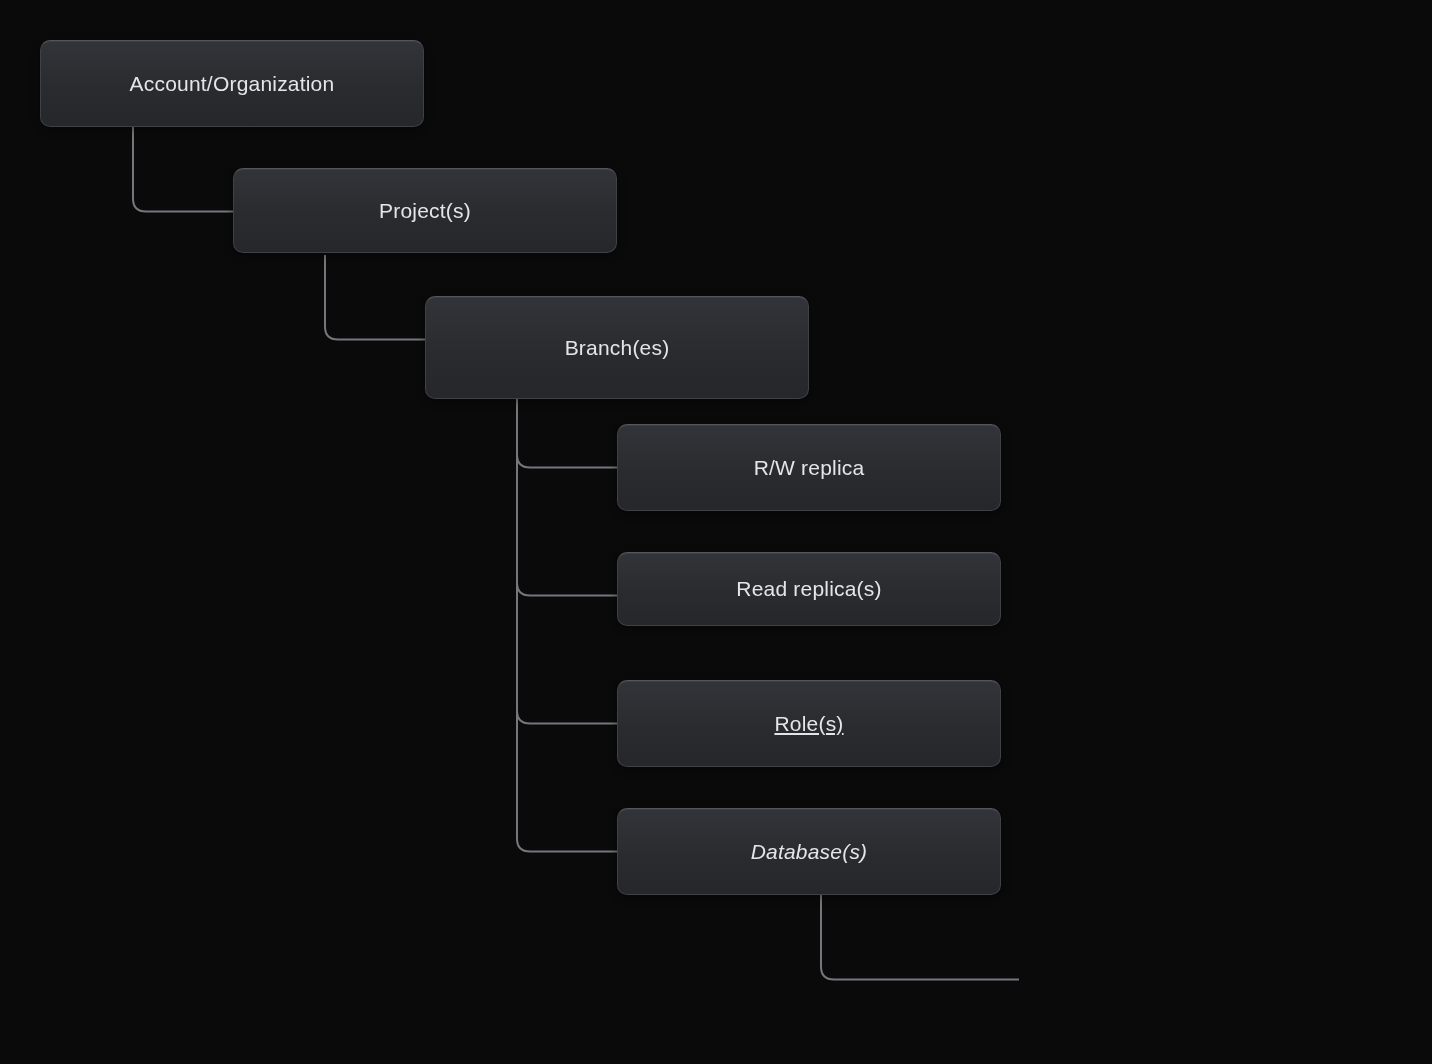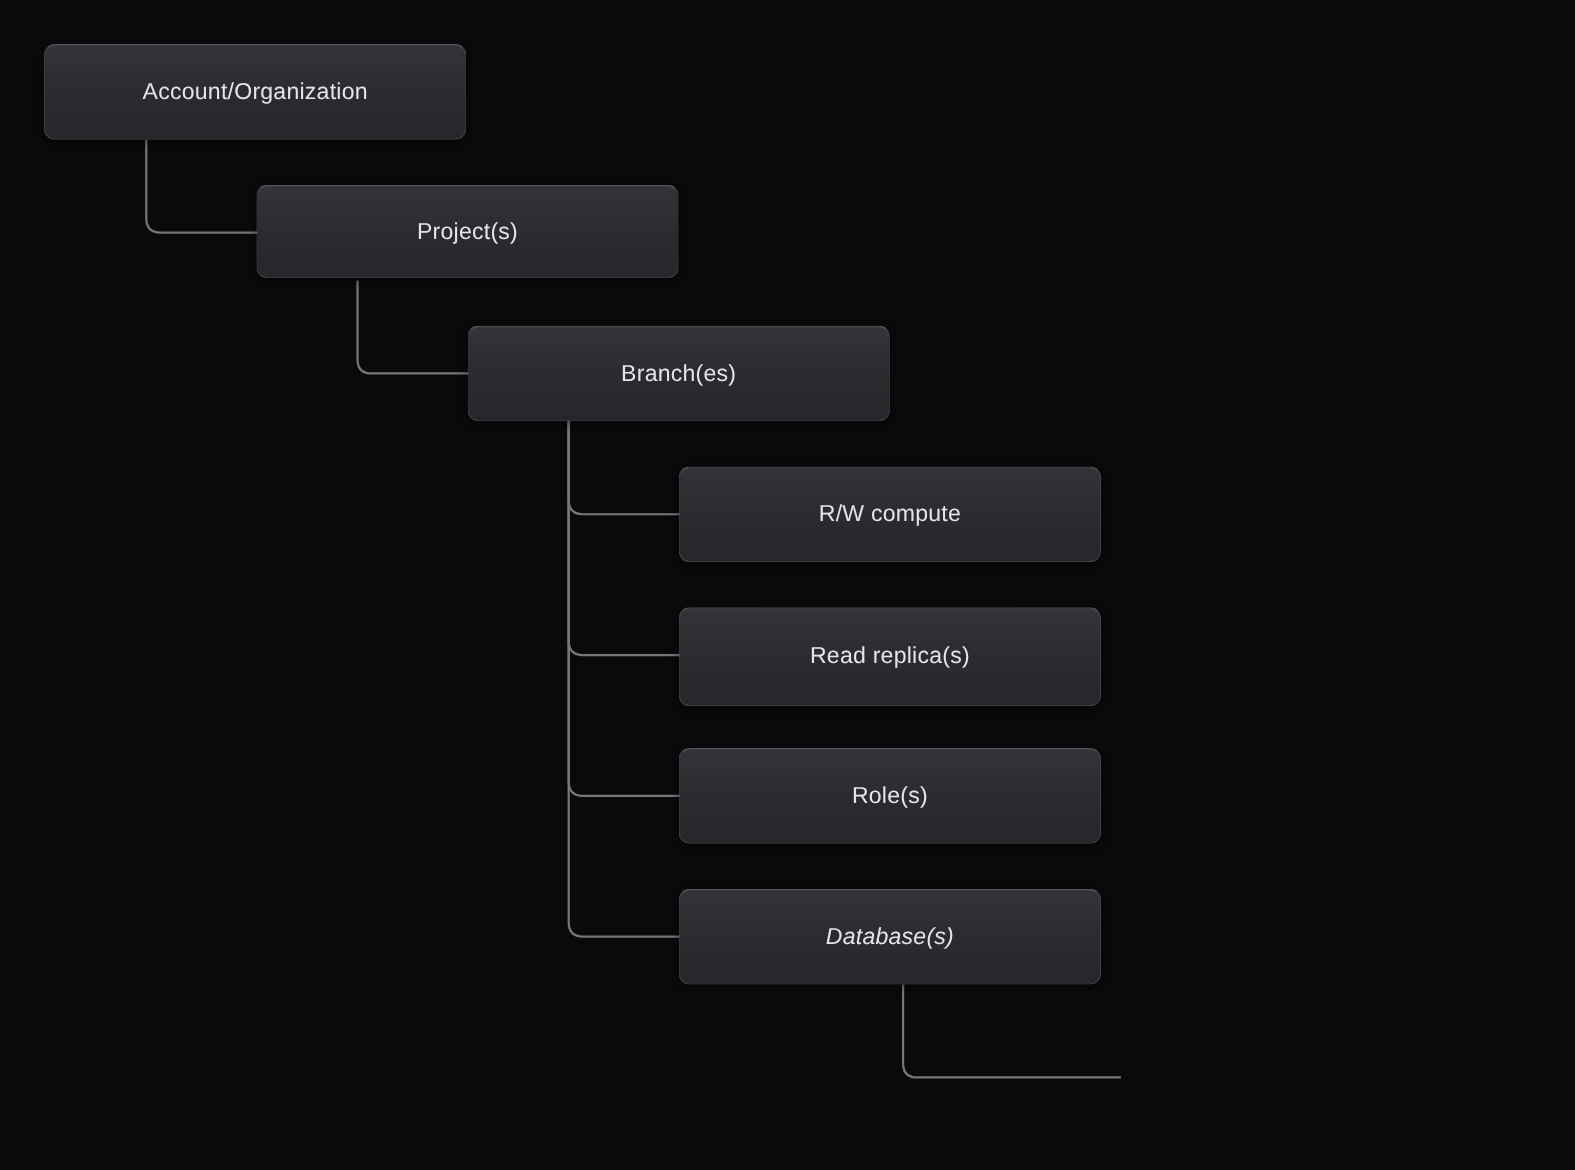--- a/index.html
+++ b/index.html
@@ -54,28 +54,28 @@
       <path d="M 505 383 L 505 710.5 Q 505 723.5 518 723.5 L 617 723.5" fill="none" stroke="#75777c" stroke-width="2" stroke-linecap="butt"></path>
       <path d="M 505 383 L 505 838.5 Q 505 851.5 518 851.5 L 617 851.5" fill="none" stroke="#75777c" stroke-width="2" stroke-linecap="butt"></path>
       <path d="M 809 895 L 809 966.5 Q 809 979.5 822 979.5 L 1007 979.5" fill="none" stroke="#75777c" stroke-width="2" stroke-linecap="butt"></path>
     </svg>
 <div class="node" style="left: 40px; top: 40px; width: 384px; height: 87px;">
       <span>Account/Organization</span>
     </div>
     <div class="node" style="left: 233px; top: 168px; width: 384px; height: 85px;">
       <span>Project(s)</span>
     </div>
-    <div class="node" style="left: 425px; top: 296px; width: 384px; height: 87px;">
+    <div class="node" style="left: 425px; top: 296px; width: 384px; height: 103px;">
       <span>Branch(es)</span>
     </div>
     <div class="node" style="left: 617px; top: 424px; width: 384px; height: 87px;">
-      <span>R/W compute</span>
+      <span>R/W replica</span>
     </div>
-    <div class="node" style="left: 617px; top: 552px; width: 384px; height: 90px;">
+    <div class="node" style="left: 617px; top: 552px; width: 384px; height: 74px;">
       <span>Read replica(s)</span>
     </div>
-    <div class="node" style="left: 617px; top: 680px; width: 384px; height: 87px;">
+    <div class="node" style="left: 617px; top: 680px; width: 384px; height: 87px; text-decoration: underline;">
       <span>Role(s)</span>
     </div>
     <div class="node" style="left: 617px; top: 808px; width: 384px; height: 87px; font-style: italic;">
       <span>Database(s)</span>
     </div>
   </div>
 
 </body></html>

